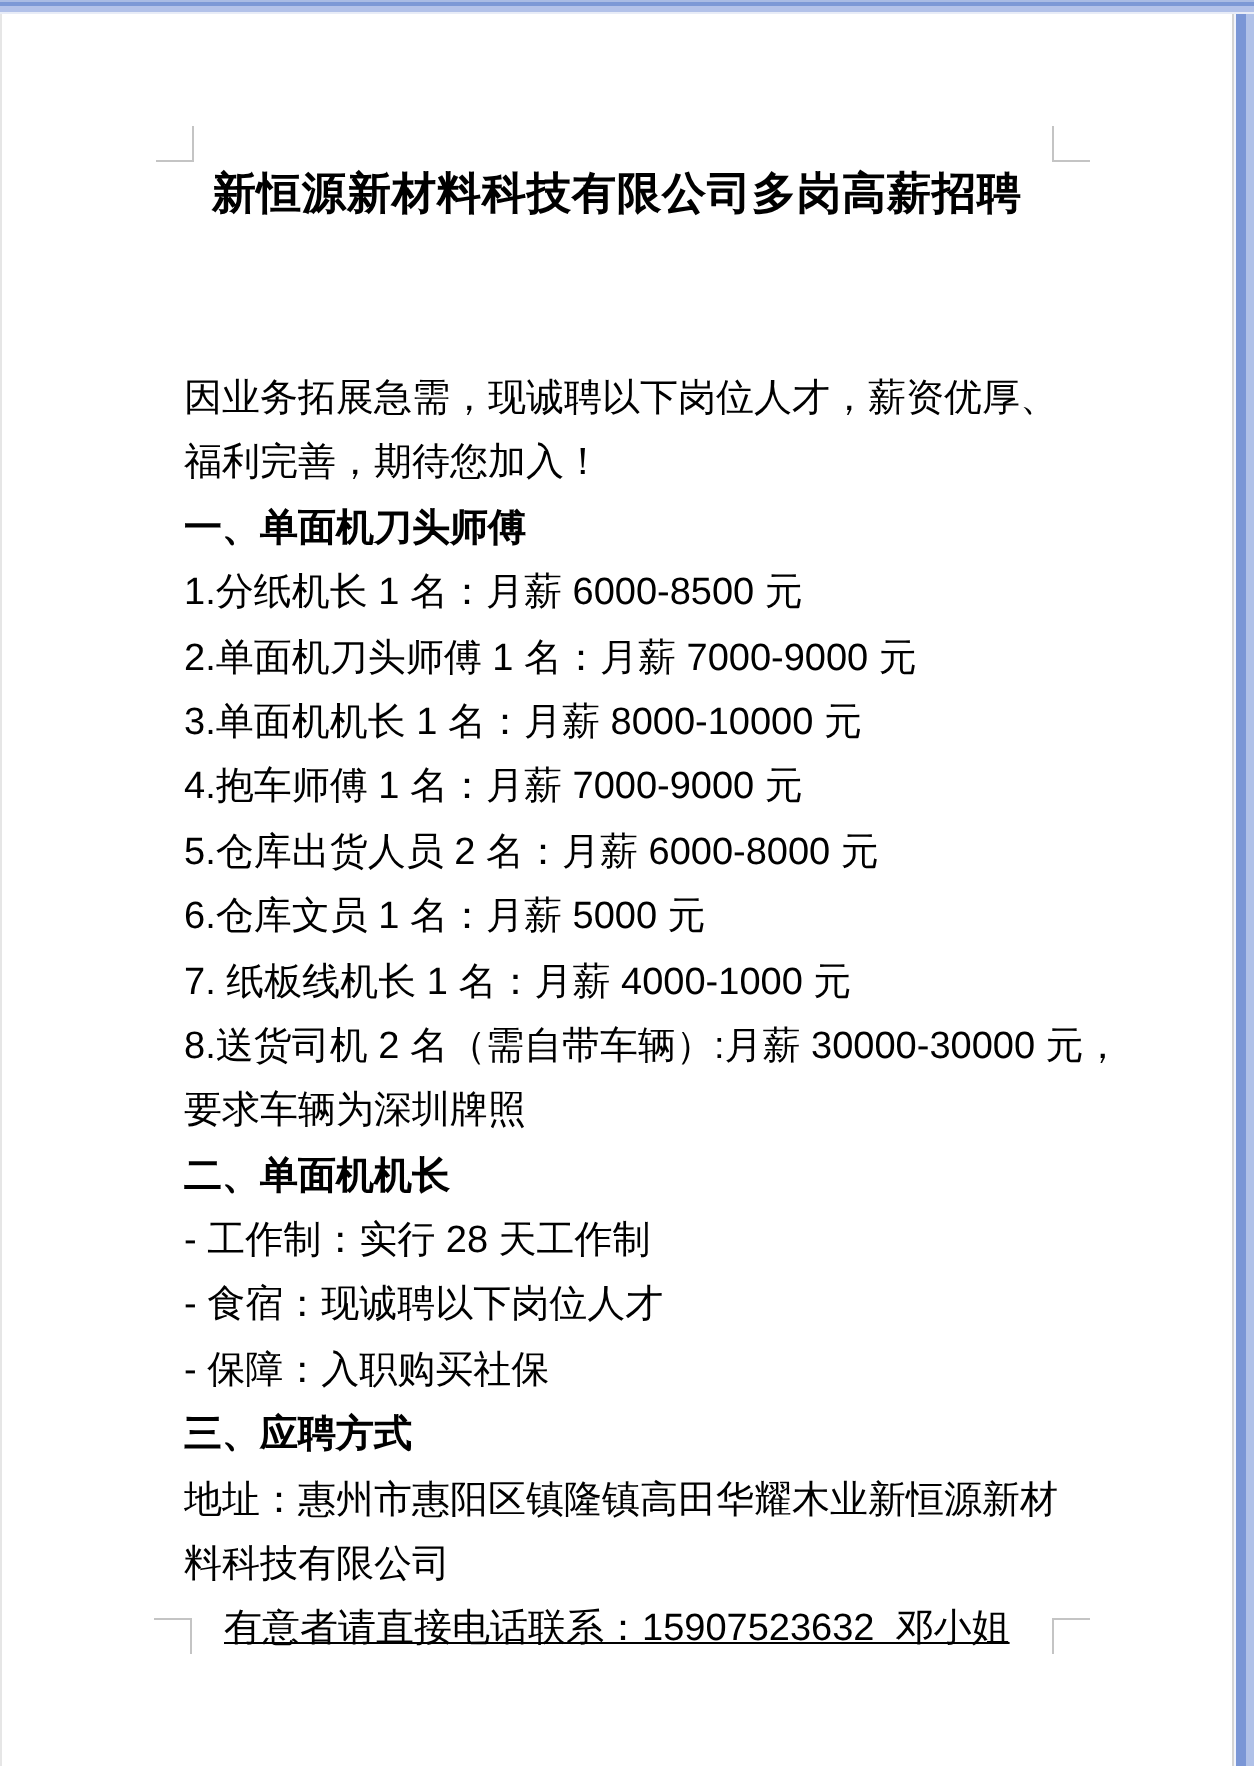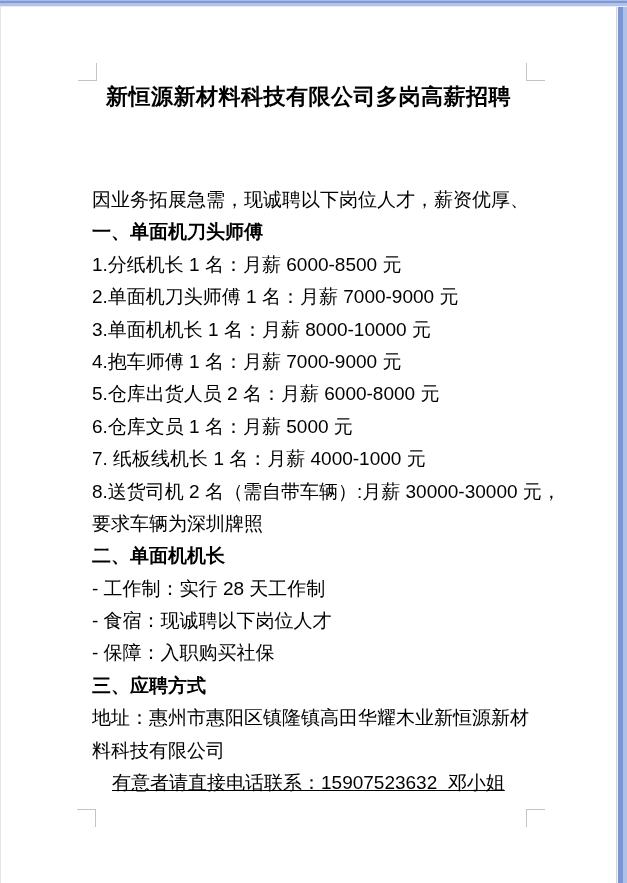--- a/index.html
+++ b/index.html
@@ -74,20 +74,21 @@
 
   <div class="crop tl"></div>
   <div class="crop tr"></div>
   <div class="crop bl"></div>
   <div class="crop br"></div>
 
   <h1 class="doc-title">新恒源新材料科技有限公司多岗高薪招聘</h1>
 
   <div class="doc-body">
     <div class="line">因业务拓展急需，现诚聘以下岗位人才，薪资优厚、</div>
+    <div class="line">福利完善，期待您加入！</div>
     <div class="line bold">一、单面机刀头师傅</div>
     <div class="line">1.分纸机长 1 名：月薪 6000-8500 元</div>
     <div class="line">2.单面机刀头师傅 1 名：月薪 7000-9000 元</div>
     <div class="line">3.单面机机长 1 名：月薪 8000-10000 元</div>
     <div class="line">4.抱车师傅 1 名：月薪 7000-9000 元</div>
     <div class="line">5.仓库出货人员 2 名：月薪 6000-8000 元</div>
     <div class="line">6.仓库文员 1 名：月薪 5000 元</div>
     <div class="line">7. 纸板线机长 1 名：月薪 4000-1000 元</div>
     <div class="line">8.送货司机 2 名（需自带车辆）:月薪 30000-30000 元，</div>
     <div class="line">要求车辆为深圳牌照</div>

